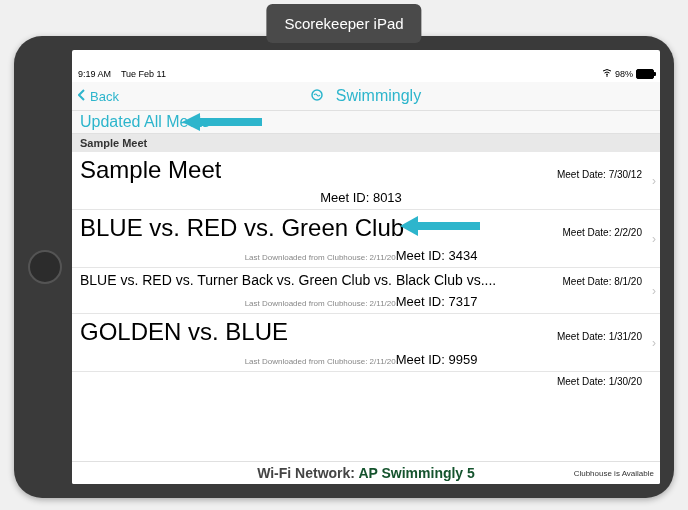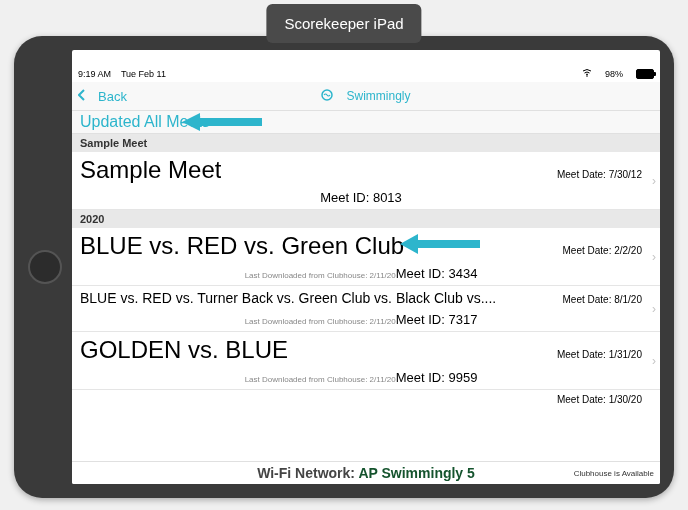--- a/index.html
+++ b/index.html
@@ -62,21 +62,21 @@
     height: 16px;
     font-size: 9px;
     display: flex;
     align-items: center;
     justify-content: space-between;
     padding: 0 6px;
     color: #000;
     background: #fff;
     margin-top: 16px;
   }
-  .status-right { display: flex; align-items: flex-end; gap: 13px; }
+  .status-right { display: flex; align-items: flex-end; gap: 3px; }
   .battery {
     width: 16px;
     height: 8px;
     border: 1px solid #000;
     border-radius: 2px;
     position: relative;
     background: #000;
   }
   .battery::after {
     content: "";
@@ -95,28 +95,28 @@
     position: relative;
     border-bottom: 1px solid #e0e0e0;
     background: #f8f8f8;
   }
   .back-btn {
     color: #2db5cc;
     font-size: 13px;
     padding-left: 6px;
     display: flex;
     align-items: center;
-    gap: 12px;
+    gap: 4px;
     cursor: pointer;
   }
   .nav-title {
     position: absolute;
     left: 0; right: 0;
     text-align: center;
-    font-size: 12px;
+    font-size: 16px;
     color: #2db5cc;
     font-weight: 500;
     display: flex;
     align-items: center;
     justify-content: center;
     gap: 13px;
     pointer-events: none;
   }
   .sub-nav {
     height: 22px;
@@ -291,21 +291,20 @@
           <div class="meet-title-lg">Sample Meet</div>
           <div class="meet-date">Meet Date: 7/30/12</div>
         </div>
         <div class="row-line2">
           <div class="download-note"></div>
           <div class="meet-id">Meet ID: 8013</div>
         </div>
         <span class="chevron">›</span>
       </div>
 
-      <div class="section-header">2020</div>
 
       <div class="meet-row">
         <div class="row-line1">
           <div class="title-wrap">
             <div class="meet-title-lg">BLUE vs. RED vs. Green Club</div>
             <div class="arrow" style="left:320px; top:2px;">
               <svg width="80" height="20" viewBox="0 0 80 20">
                 <rect x="14" y="6" width="66" height="8" fill="#2db5cc"></rect>
                 <path d="M0 10 L18 0 L18 20 Z" fill="#2db5cc"></path>
               </svg>

